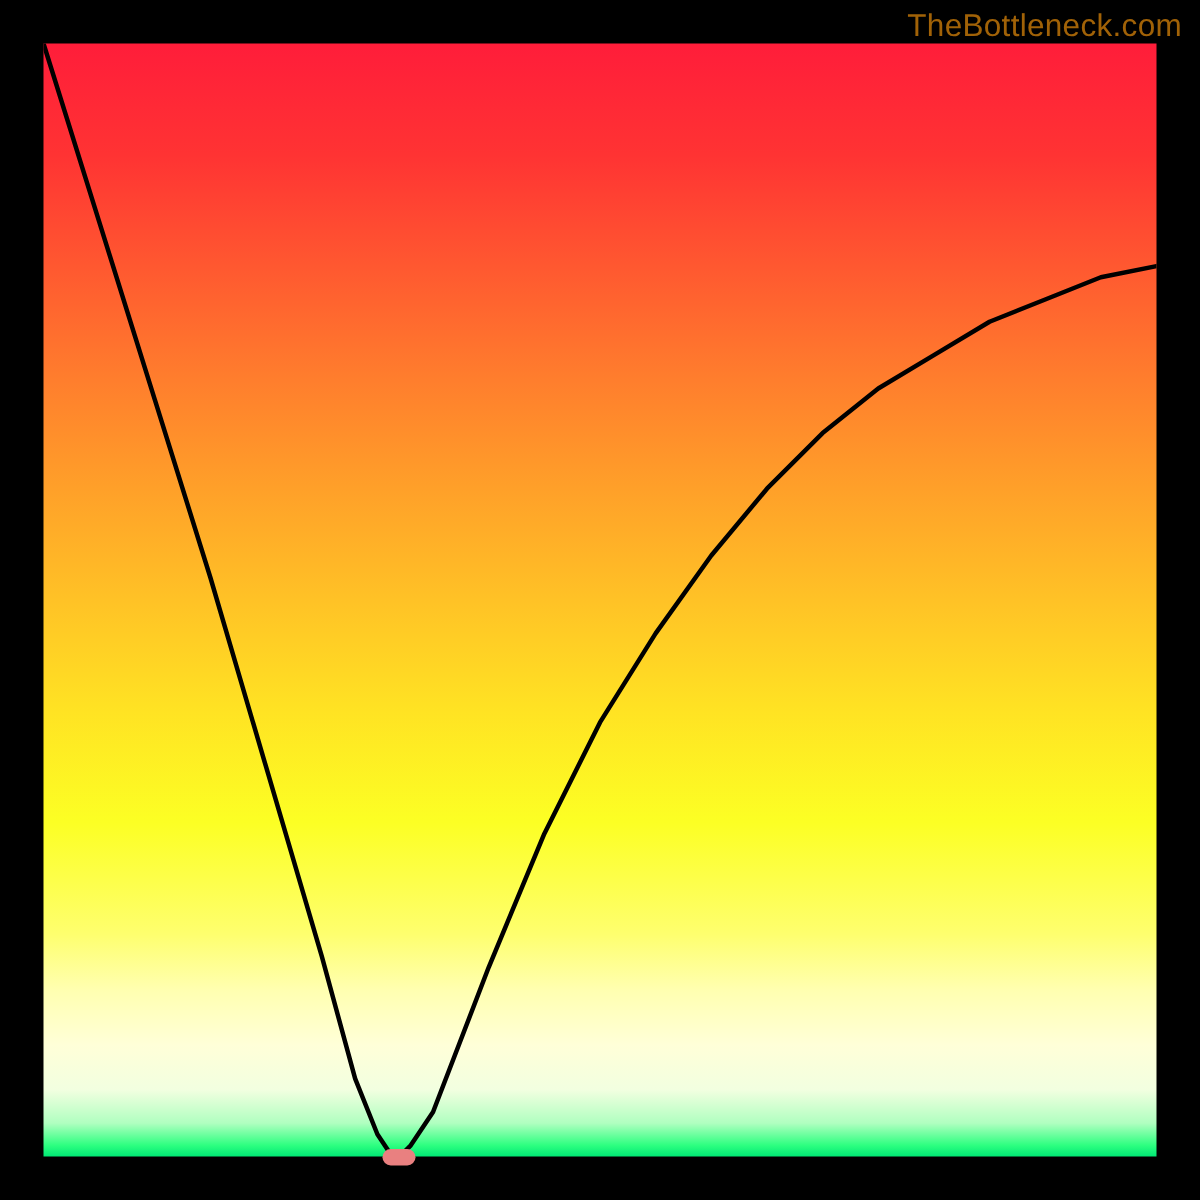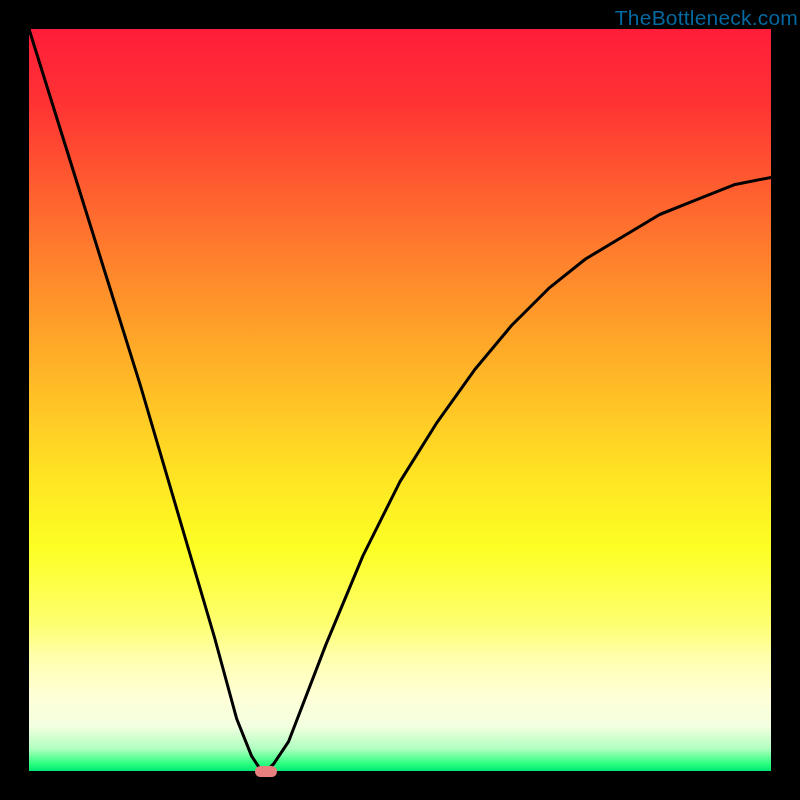--- a/index.html
+++ b/index.html
@@ -36,22 +36,22 @@
       #ffffd8 90%,
       #f2ffe0 94%,
       #b0ffc0 97%,
       #2dff80 99%,
       #00e874 100%
     );
   }
   .watermark {
     position: absolute;
     top: 6px;
-    right: 2px;
-    color: #0369a1;
+    right: 12px;
+    color: #a16207;
     font-size: 21px;
     font-weight: 500;
     letter-spacing: 0.2px;
   }
   svg.curve {
     position: absolute;
     left: 0; top: 0;
     width: 742px; height: 742px;
   }
   .marker {

